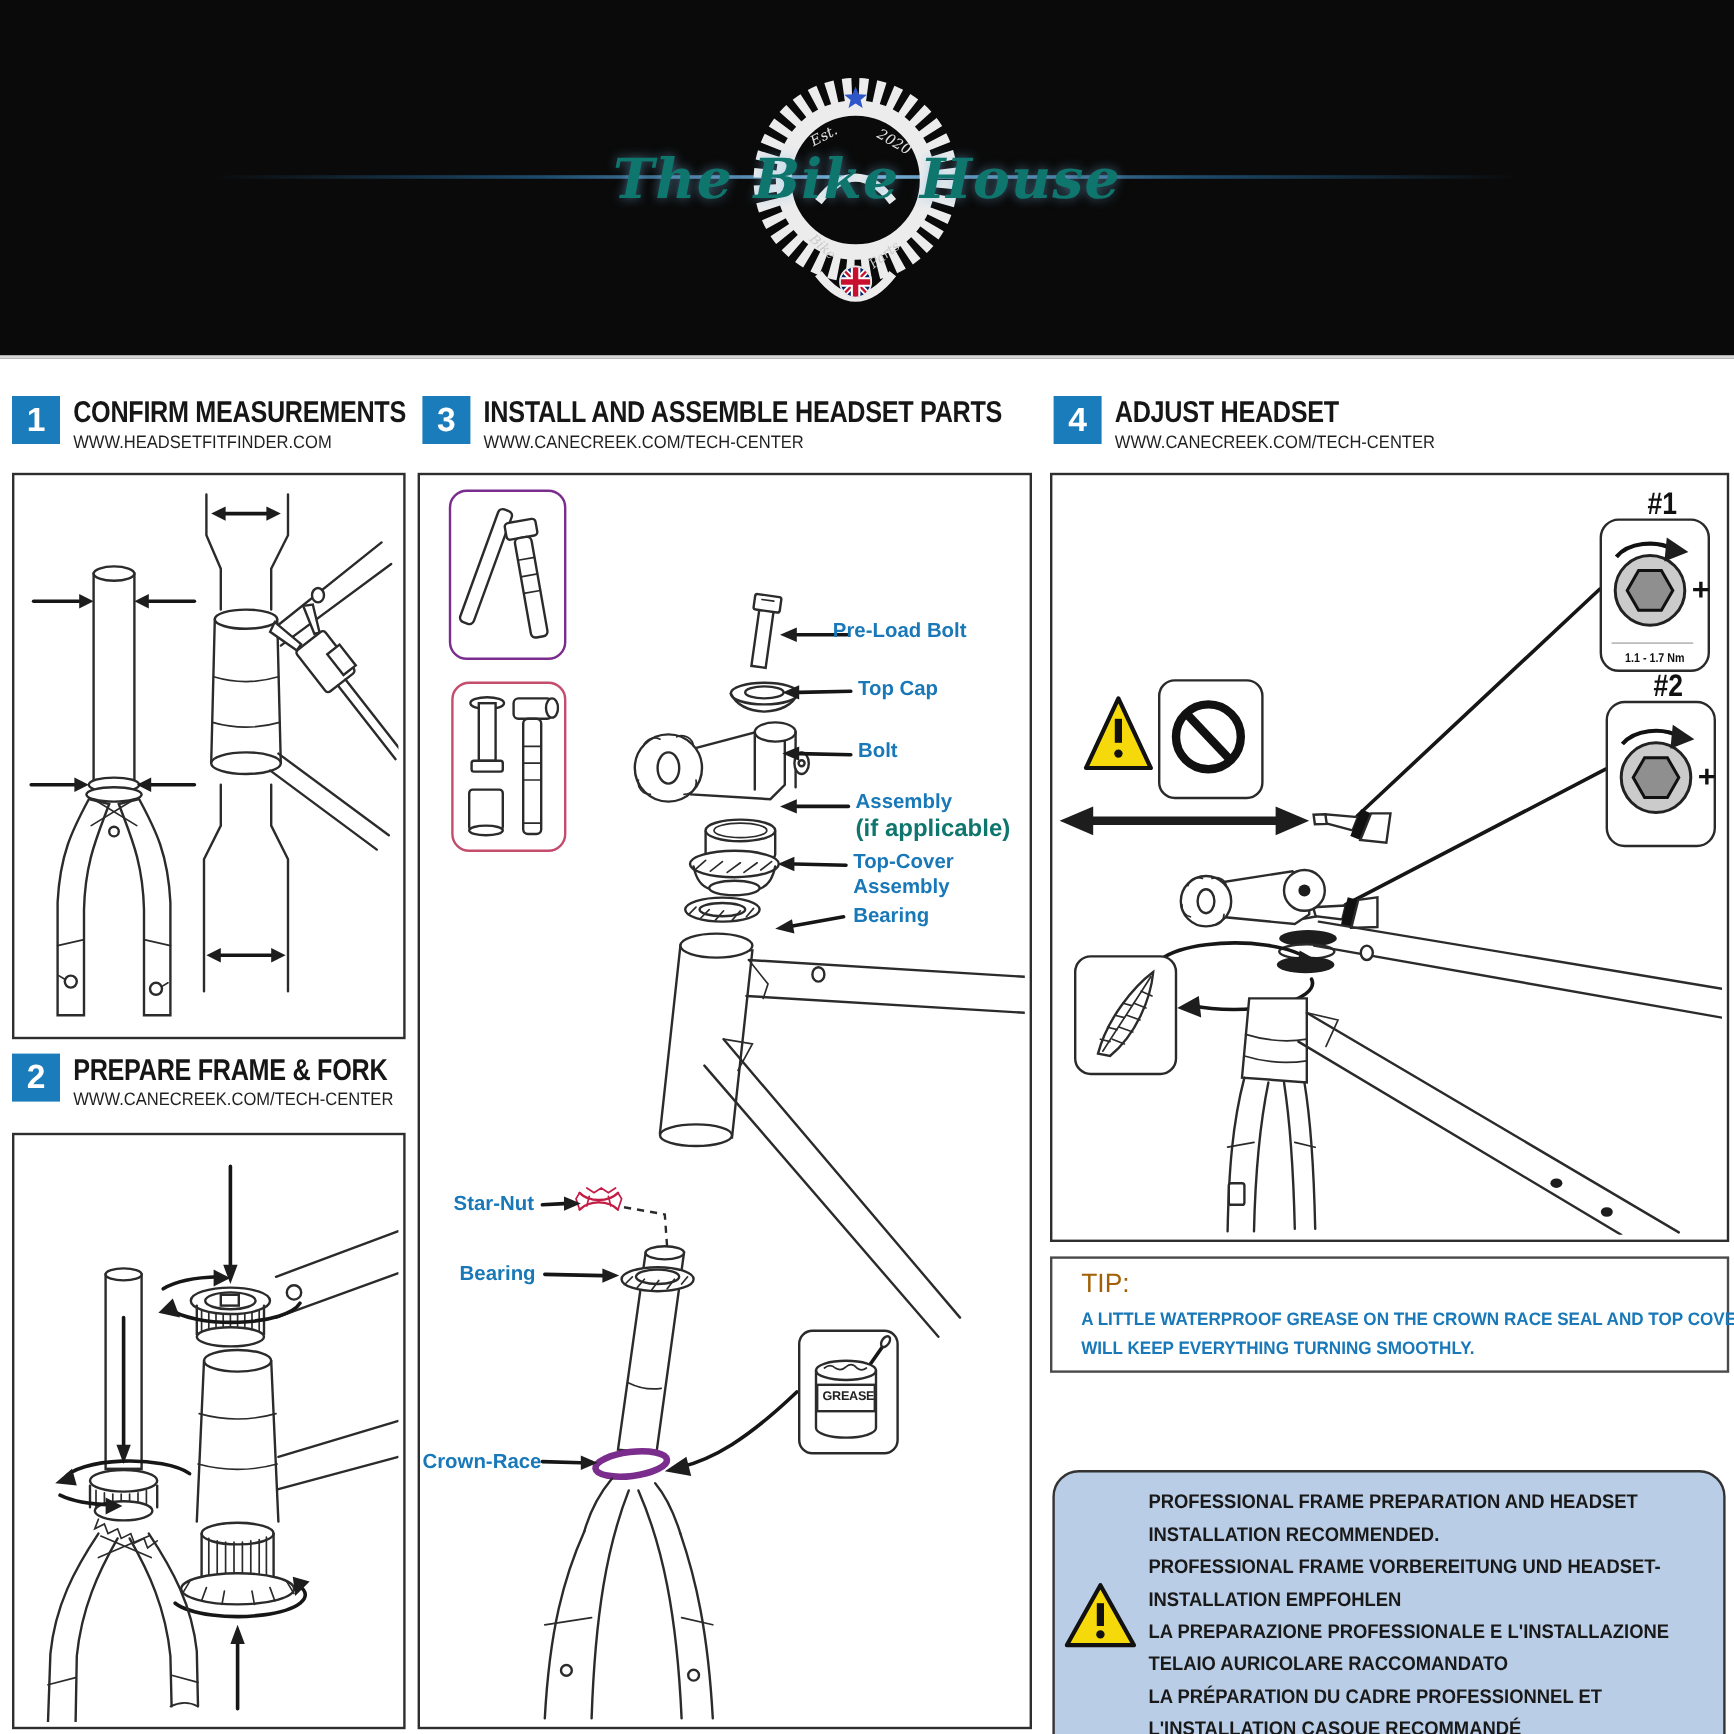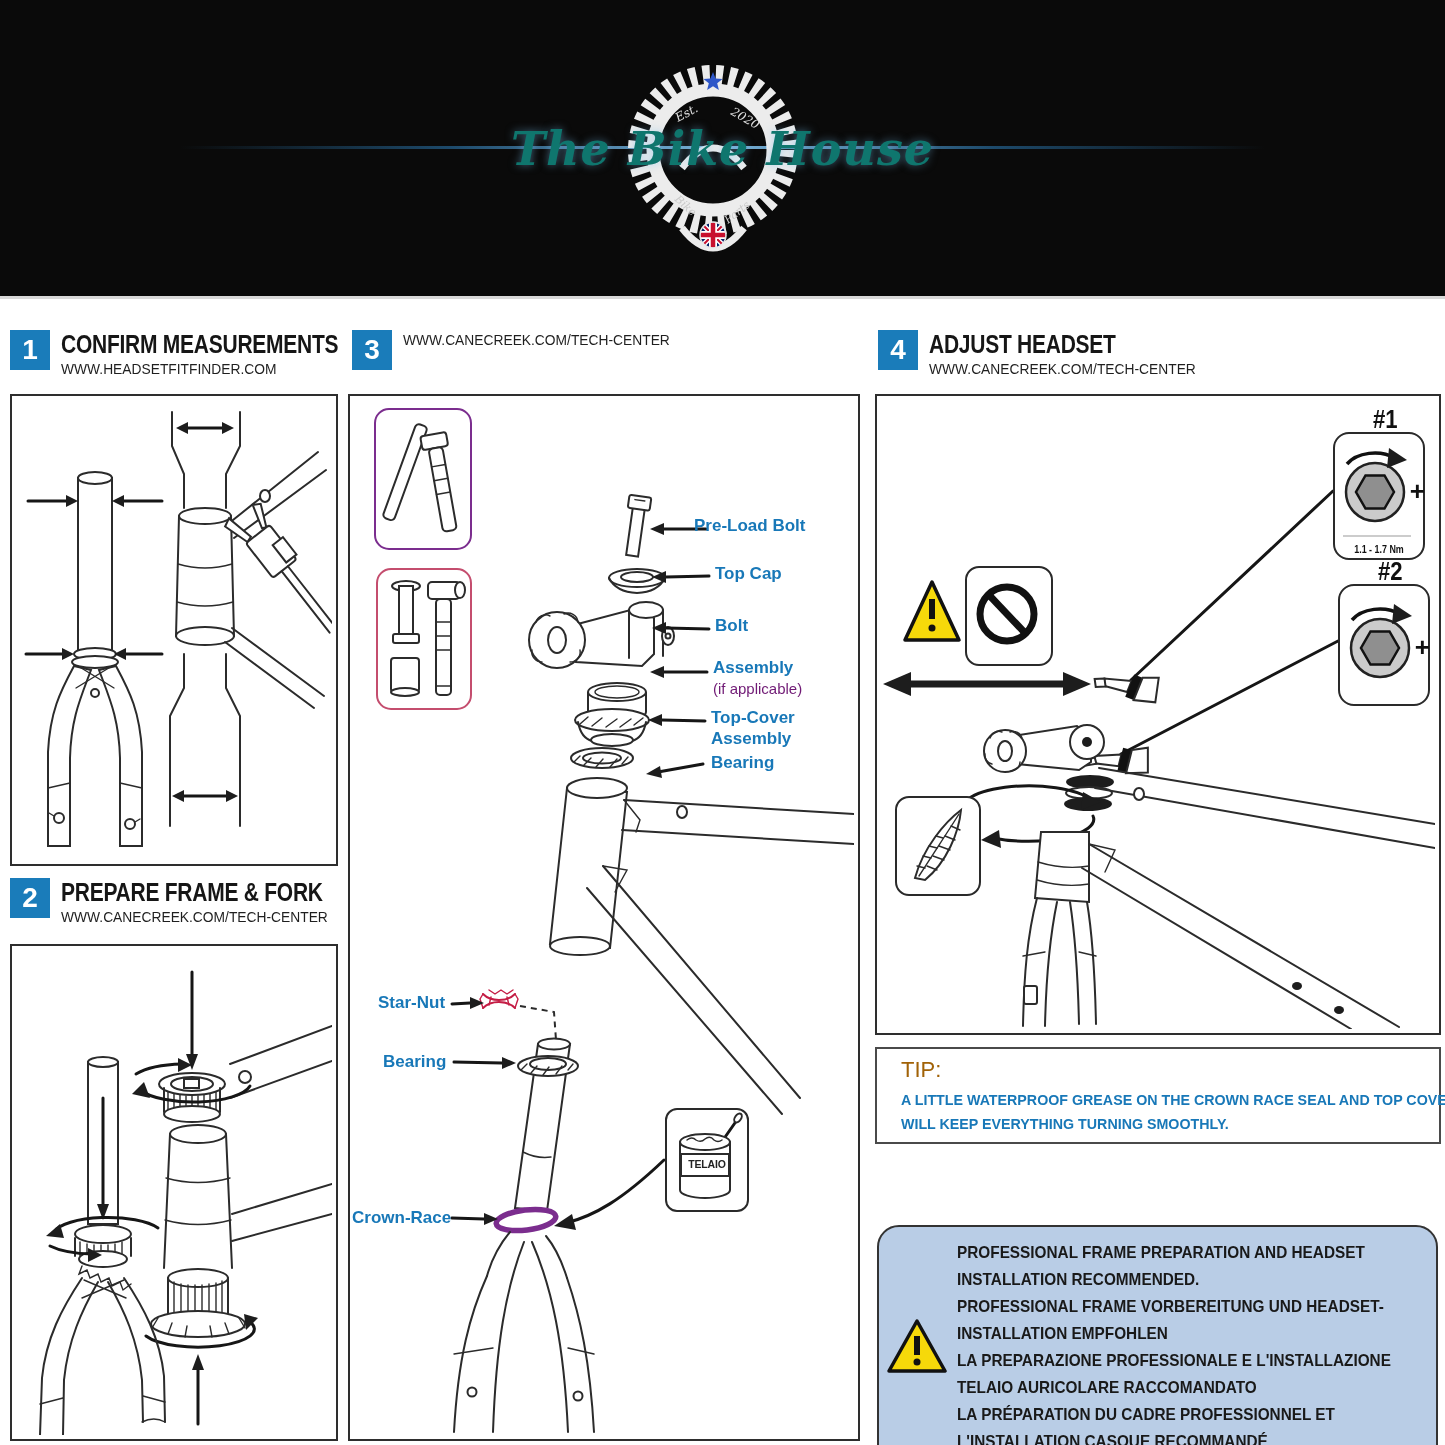--- a/index.html
+++ b/index.html
@@ -21,21 +21,21 @@
        font-size:28px;line-height:40px;text-align:center;flex:0 0 40px;}
   .st{margin-left:11px;}
   .t{font-size:25px;font-weight:bold;color:#161616;white-space:nowrap;
      display:inline-block;transform:scaleX(.84);transform-origin:0 50%;letter-spacing:-.3px;}
   .u{font-size:15px;color:#1f1f1f;white-space:nowrap;display:inline-block;
      transform:scaleX(.92);transform-origin:0 50%;margin-top:1px;}
   
   .box{position:absolute;border:2px solid #2e2e2e;background:#fff;}
   .rbox{position:absolute;border:2.5px solid #2a2a2a;border-radius:15px;background:#fff;}
   .lbl{position:absolute;color:#1878b8;font-weight:bold;font-size:17px;white-space:nowrap;}
-  .lbl2{position:absolute;color:#701a75;font-weight:normal;font-size:15px;white-space:nowrap;}
+  .lbl2{position:absolute;color:#0f766e;font-weight:bold;font-size:20px;white-space:nowrap;}
   .hash{position:absolute;font-weight:bold;font-size:26px;color:#111;
         transform:scaleX(.85);transform-origin:0 50%;}
   .plus{position:absolute;font-weight:bold;font-size:26px;color:#111;}
   .torq{position:absolute;bottom:3px;left:0;width:100%;text-align:center;
         font-weight:bold;font-size:10.5px;color:#111;transform:scaleX(.85);}
   .greaselbl{position:absolute;left:0;top:48px;width:100%;text-align:center;
         font-weight:bold;font-size:10.5px;color:#222;letter-spacing:-.2px;}
   
   .tipbox{position:absolute;border:2px solid #4a4a4a;background:#fff;}
   .tipT{position:absolute;left:24px;top:8px;color:#a16207;font-weight:normal;font-size:22px;}
@@ -90,20 +90,21 @@
   <div class="sec" style="left:10px;top:330px;">
     <div class="num">1</div>
     <div class="st">
       <div><span class="t">CONFIRM MEASUREMENTS</span></div>
       <div><span class="u">WWW.HEADSETFITFINDER.COM</span></div>
     </div>
   </div>
   <div class="sec" style="left:352px;top:330px;">
     <div class="num">3</div>
     <div class="st">
+      <div><span class="t">INSTALL AND ASSEMBLE HEADSET PARTS</span></div>
       <div><span class="u">WWW.CANECREEK.COM/TECH-CENTER</span></div>
     </div>
   </div>
   <div class="sec" style="left:878px;top:330px;">
     <div class="num">4</div>
     <div class="st">
       <div><span class="t">ADJUST HEADSET</span></div>
       <div><span class="u">WWW.CANECREEK.COM/TECH-CENTER</span></div>
     </div>
   </div>
@@ -384,21 +385,21 @@
 
     <div class="rbox" style="left:315px;top:712px;width:80px;height:100px;border-radius:12px;">
       <svg width="76" height="96" viewBox="0 0 76 96">
         <line x1="56" y1="30" x2="70" y2="10" class="lnb"></line>
         <ellipse cx="71" cy="8" rx="3" ry="5" transform="rotate(35 71 8)" class="fw"></ellipse>
         <ellipse cx="38" cy="32" rx="25" ry="8" class="fw"></ellipse>
         <path d="M20,30 q5,-4 9,0 q5,3 9,-1 q5,-4 9,1 q4,3 8,0" class="lnt"></path>
         <path d="M13,32 L13,80 A25,8 0 0 0 63,80 L63,32" class="ln"></path>
         <rect x="14" y="44" width="48" height="22" class="fw" stroke-width="1.5"></rect>
       </svg>
-      <span class="greaselbl">TELAIO</span>
+      <span class="greaselbl">GREASE</span>
     </div>
 
     <span class="lbl" style="left:344px;top:120px;">Pre-Load Bolt</span>
     <span class="lbl" style="left:365px;top:168px;">Top Cap</span>
     <span class="lbl" style="left:365px;top:220px;">Bolt</span>
     <span class="lbl" style="left:363px;top:262px;">Assembly</span>
     <span class="lbl2" style="left:363px;top:284px;">(if applicable)</span>
     <span class="lbl" style="left:361px;top:312px;">Top-Cover</span>
     <span class="lbl" style="left:361px;top:333px;">Assembly</span>
     <span class="lbl" style="left:361px;top:357px;">Bearing</span>

